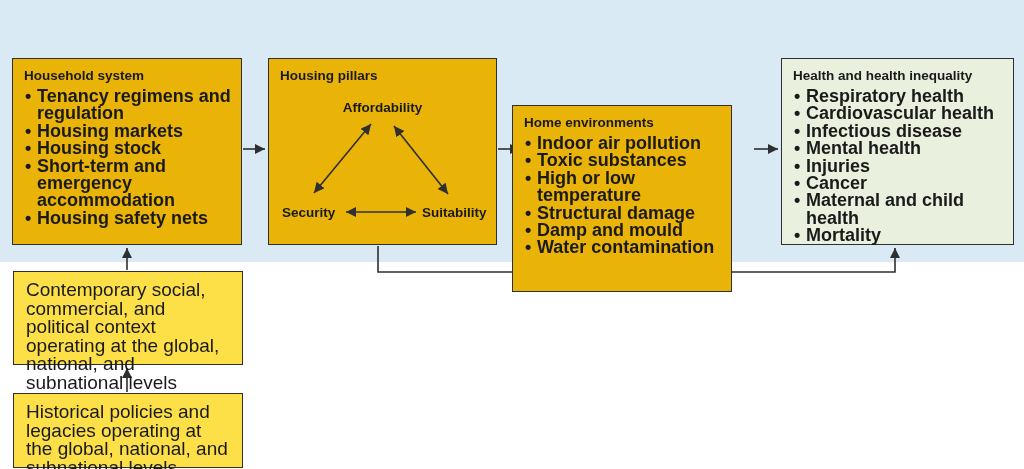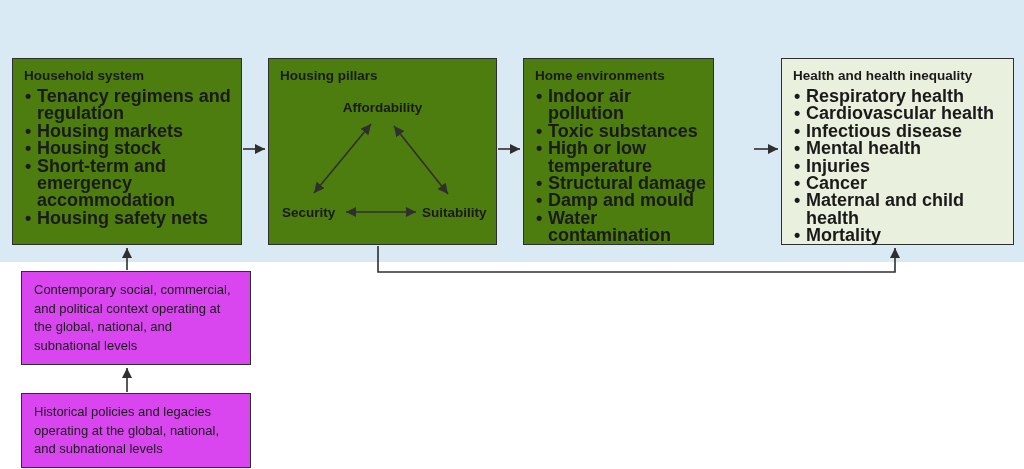--- a/index.html
+++ b/index.html
@@ -6,41 +6,41 @@
   .canvas{
     position:relative;width:1024px;height:469px;background:#ffffff;
     font-family:"Liberation Sans",sans-serif;color:#1a1a1a;overflow:hidden;
   }
   .band{position:absolute;left:0;top:0;width:1024px;height:262px;background:#d9eaf5;z-index:1;}
   .hdr{position:absolute;left:16px;top:8px;z-index:2;font-size:13.5px;line-height:20px;}
   .overlay{position:absolute;left:0;top:0;z-index:2;}
   .overlay line,.overlay polyline{stroke:#2f2f2f;stroke-width:1.6;fill:none;}
   .overlay marker path,.psvg marker path{fill:#2f2f2f;}
   .bx{
-    position:absolute;top:58px;height:187px;background:#4d7c0f;
+    position:absolute;top:58px;height:187px;background:#eab308;
     border:1.6px solid #2f2f2f;box-sizing:border-box;z-index:3;
   }
   #bx-household{left:12px;width:230px;}
   #bx-pillars{left:268px;width:229px;}
-  #bx-home-env{left:523px;width:191px;}
+  #bx-home-env{left:512px;width:220px;margin-top:47px;}
   #bx-health{left:781px;width:233px;background:#eaf0de;}
   .bx .title{font-weight:bold;font-size:13.5px;padding:9px 8px 0 11px;line-height:16px;}
   .bx ul{list-style:none;margin:4px 0 0 0;padding:0 6px 0 11px;font-size:18px;line-height:17.4px;font-weight:bold;}
   .bx li{position:relative;padding-left:13px;}
   .bx li::before{content:"\2022";position:absolute;left:1px;}
   .psvg{position:absolute;left:0;top:0;}
   .psvg line{stroke:#2f2f2f;stroke-width:1.6;}
   .plabel{position:absolute;font-size:13.5px;white-space:nowrap;z-index:4;font-weight:bold;}
   #pl-top{left:50%;top:41px;transform:translateX(-50%);}
   #pl-left{left:13px;top:146px;}
   #pl-right{left:153px;top:146px;text-align:right;}
   .ctx{
-    position:absolute;left:21px;width:230px;background:#d946ef;
+    position:absolute;left:13px;width:230px;background:#fde047;
     border:1.6px solid #2f2f2f;box-sizing:border-box;z-index:3;
-    font-size:13px;line-height:18.5px;padding:9px 12px 0 12px;
+    font-size:19px;line-height:18.5px;padding:9px 12px 0 12px;
   }
   #ctx-contemporary{top:271px;height:94px;}
   #ctx-historical{top:393px;height:75px;}
 </style>
 </head>
 <body>
 
 <div class="canvas">
 
   <div class="band"></div>

